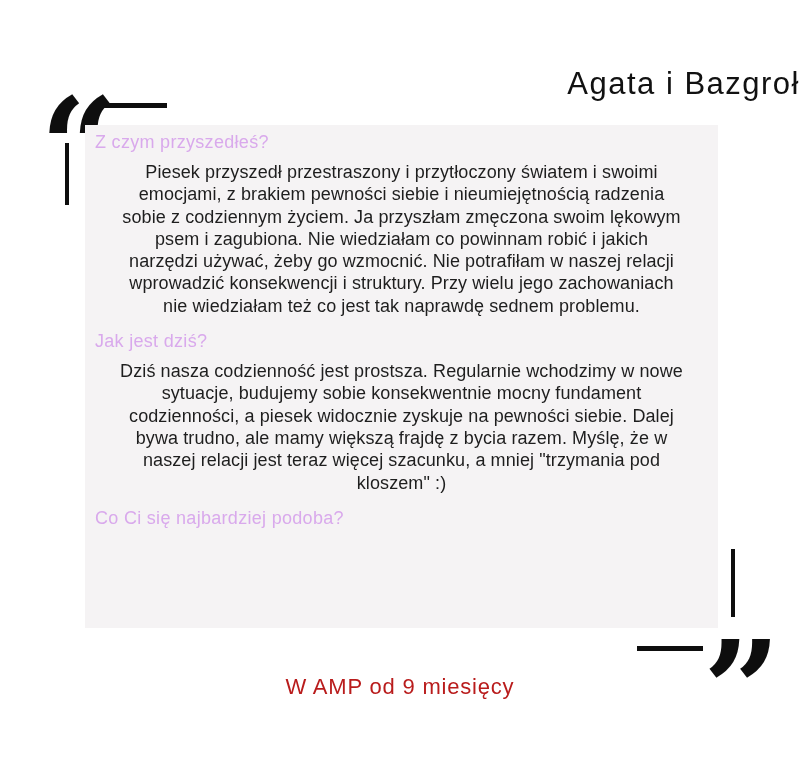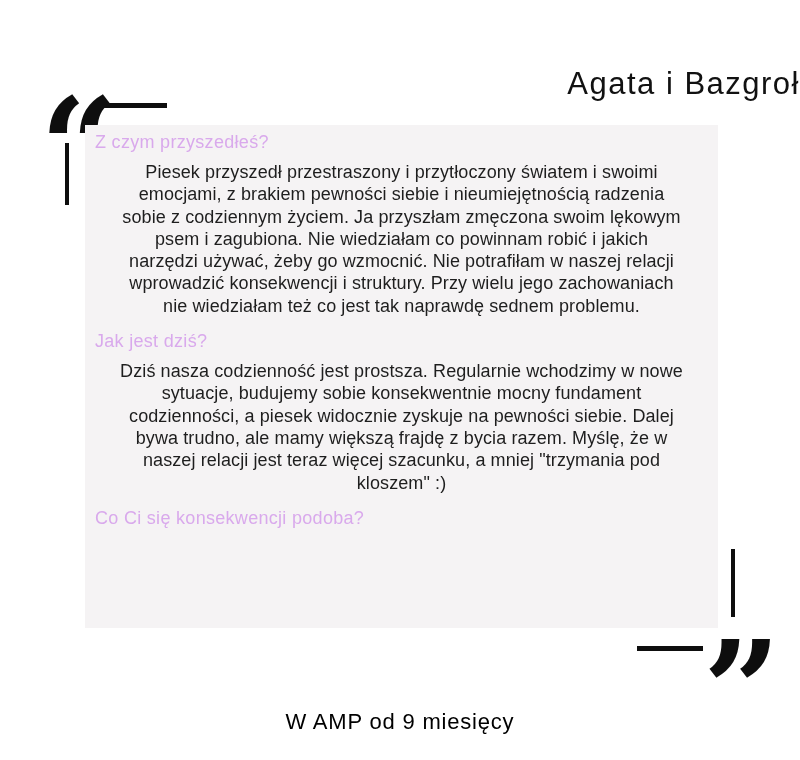--- a/index.html
+++ b/index.html
@@ -31,22 +31,22 @@
   .question {
     margin:0; font-size:18px; font-weight:400; text-align:left;
     color:#d9a9ec; letter-spacing:0.3px;
   }
   .answer {
     margin:8px 0 14px; font-size:18px; line-height:22.3px;
     text-align:center; color:#1e1e1e; white-space:pre-line;
     letter-spacing:0.1px;
   }
   .footer {
-    position:absolute; top:709px; left:0; width:100%;
-    text-align:center; font-size:22px; color:#000000;
+    position:absolute; top:674px; left:0; width:100%;
+    text-align:center; font-size:22px; color:#b91c1c;
     letter-spacing:0.8px;
   }
 </style>
 </head>
 <body>
 
 <div class="page">
 
   <h1 class="title">Agata i Bazgroł</h1>
 
@@ -71,21 +71,21 @@
       <h2 class="question">Jak jest dziś?</h2>
       <p class="answer">Dziś nasza codzienność jest prostsza. Regularnie wchodzimy w nowe
 sytuacje, budujemy sobie konsekwentnie mocny fundament
 codzienności, a piesek widocznie zyskuje na pewności siebie. Dalej
 bywa trudno, ale mamy większą frajdę z bycia razem. Myślę, że w
 naszej relacji jest teraz więcej szacunku, a mniej "trzymania pod
 kloszem" :)</p>
     </section>
 
     <section>
-      <h2 class="question">Co Ci się konsekwencji podoba?</h2>
+      <h2 class="question">Co Ci się najbardziej podoba?</h2>
     </section>
 
   </div>
 
   <span class="tick tick-right"></span>
   <span class="dash dash-close"></span>
   <span class="quote-mark quote-close">”</span>
 
   <div class="footer">W AMP od 9 miesięcy</div>
 

